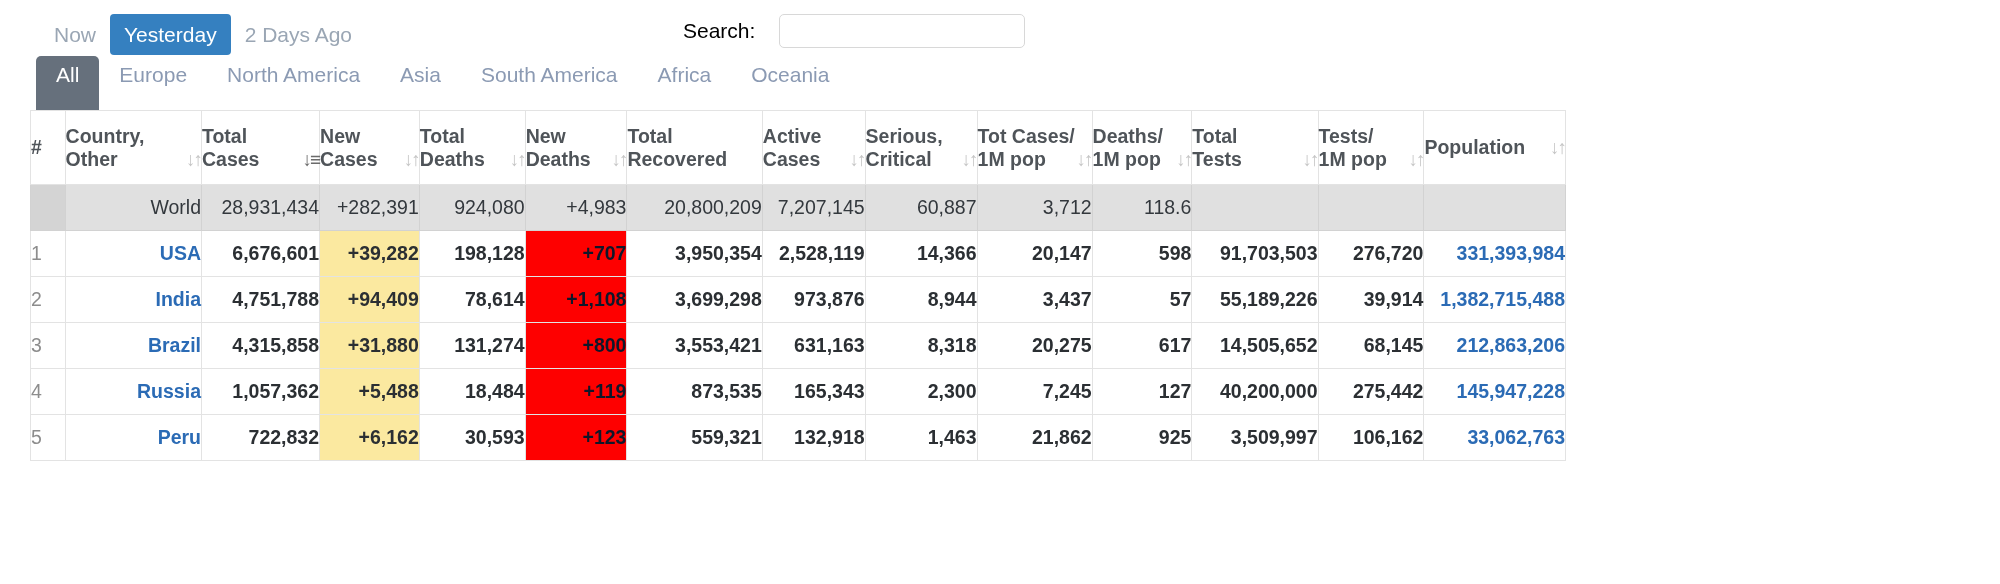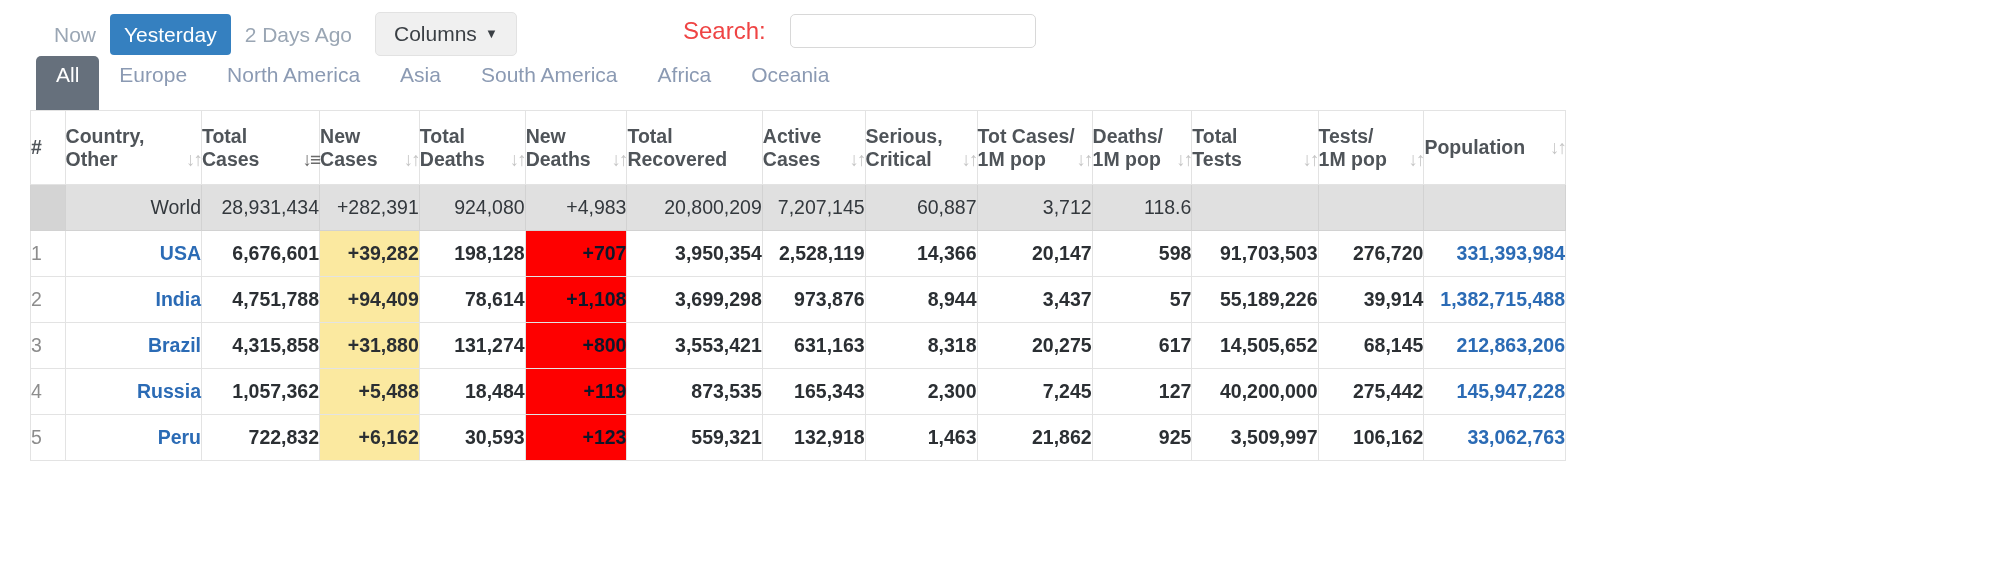--- a/index.html
+++ b/index.html
@@ -25,21 +25,21 @@
 
   .columns-btn {
     position:absolute; left: 375px; top: 12px;
     background:#f0f0f0; border:1px solid #e2e2e2; border-radius: 5px;
     font-size: 21px; color:#3a3f44; padding: 9px 18px 10px 18px;
     line-height:1.1; cursor:pointer; white-space:nowrap;
   }
   .caret { display:inline-block; margin-left: 8px; font-size: 13px; vertical-align: 3px;}
 
   .searchwrap { position:absolute; left: 683px; top: 14px; display:flex; align-items:center; }
-  .searchlabel { font-size: 24px; color: #ef4444; margin-right: 24px; }
+  .searchlabel { font-size: 21px; color: #000000; margin-right: 24px; }
   .searchinput {
     width: 246px; height: 34px; border:1px solid #d8d8d8; border-radius:5px;
     background:#fff; font-size: 18px; padding: 3px 8px; color:#333;
     font-family:"Liberation Sans", sans-serif;
   }
 
   
   .tabs { position:absolute; left: 36px; top: 72px; display:flex; align-items:flex-end; height: 38px;}
   .tab {
     font-size: 21px; color:#8b9ab3; padding: 7px 20px 24px 20px; text-decoration:none;
@@ -99,23 +99,20 @@
 <div id="root">
 
   <div class="topbar">
 
     <div class="daynav">
       <a class="daylink">Now</a>
       <a class="daylink active">Yesterday</a>
       <a class="daylink">2 Days Ago</a>
     </div>
 
-    <button class="columns-btn">
-      <span>Columns</span><span class="caret">▼</span>
-    </button>
 
     <div class="searchwrap">
       <span class="searchlabel">Search:</span>
       <input class="searchinput" type="text" value="" placeholder="" style="">
     </div>
   </div>
 
   <div class="tabs">
     <a class="tab active">All</a>
     <a class="tab">Europe</a>

